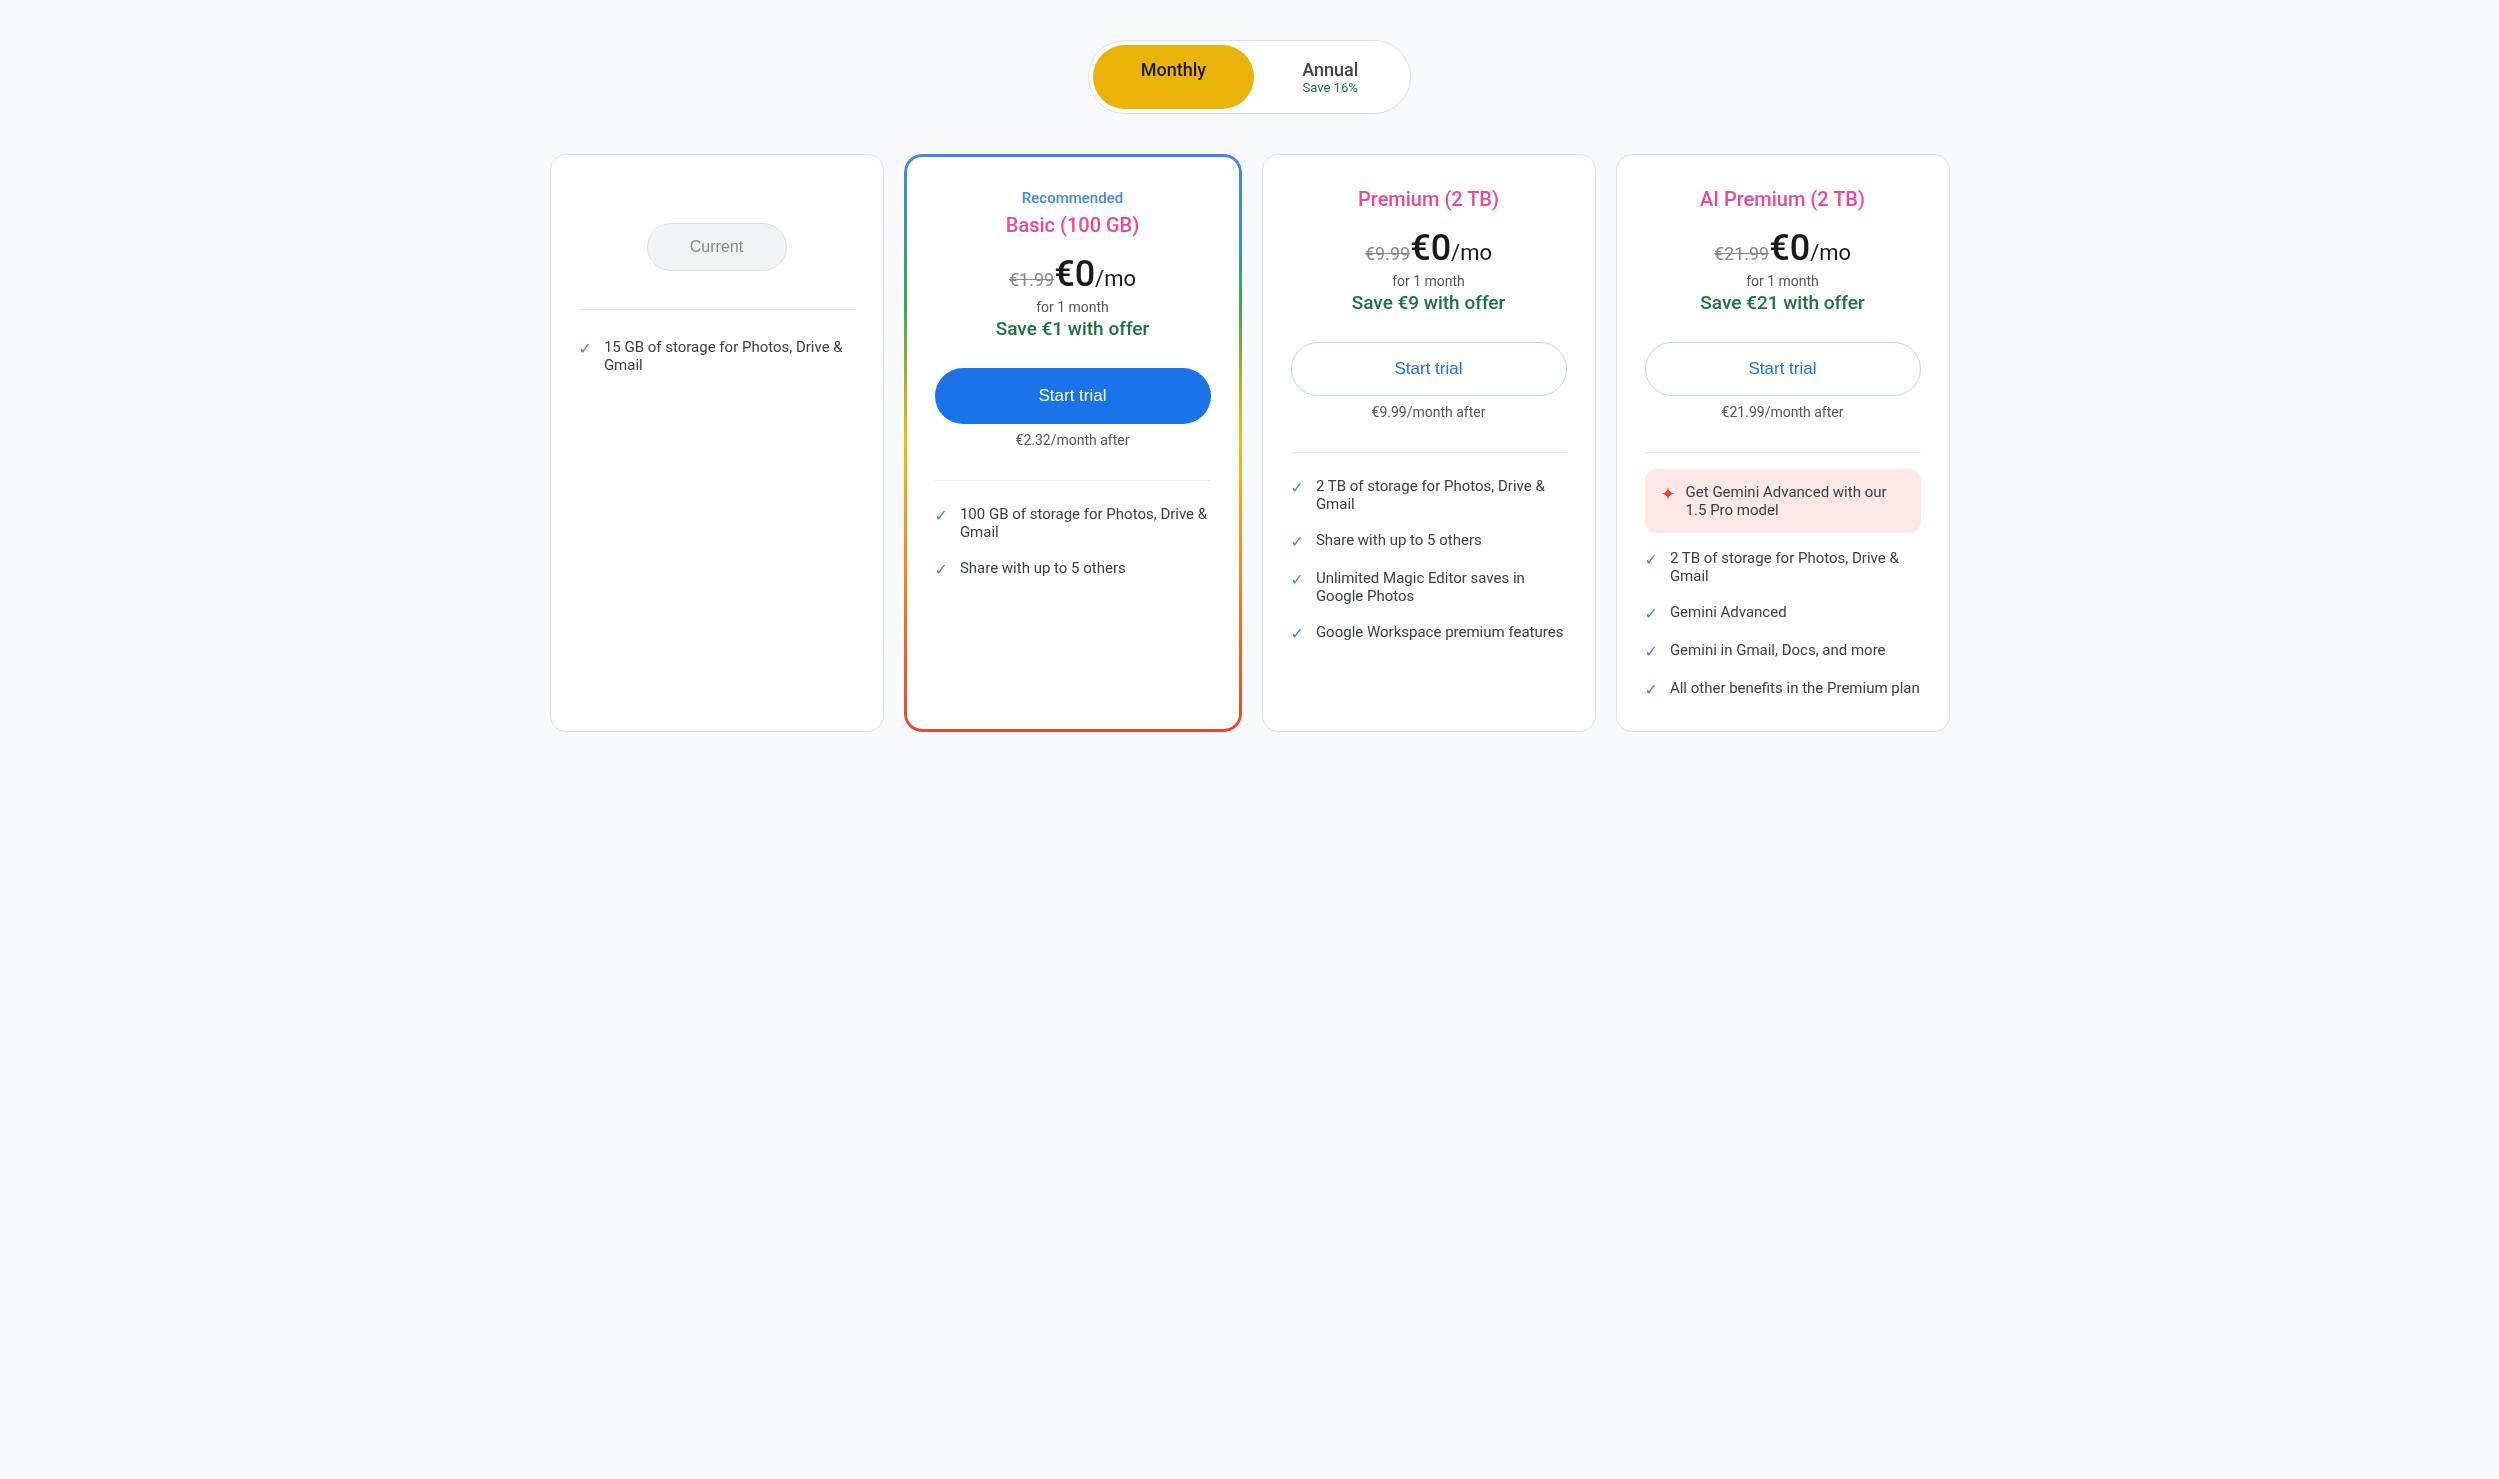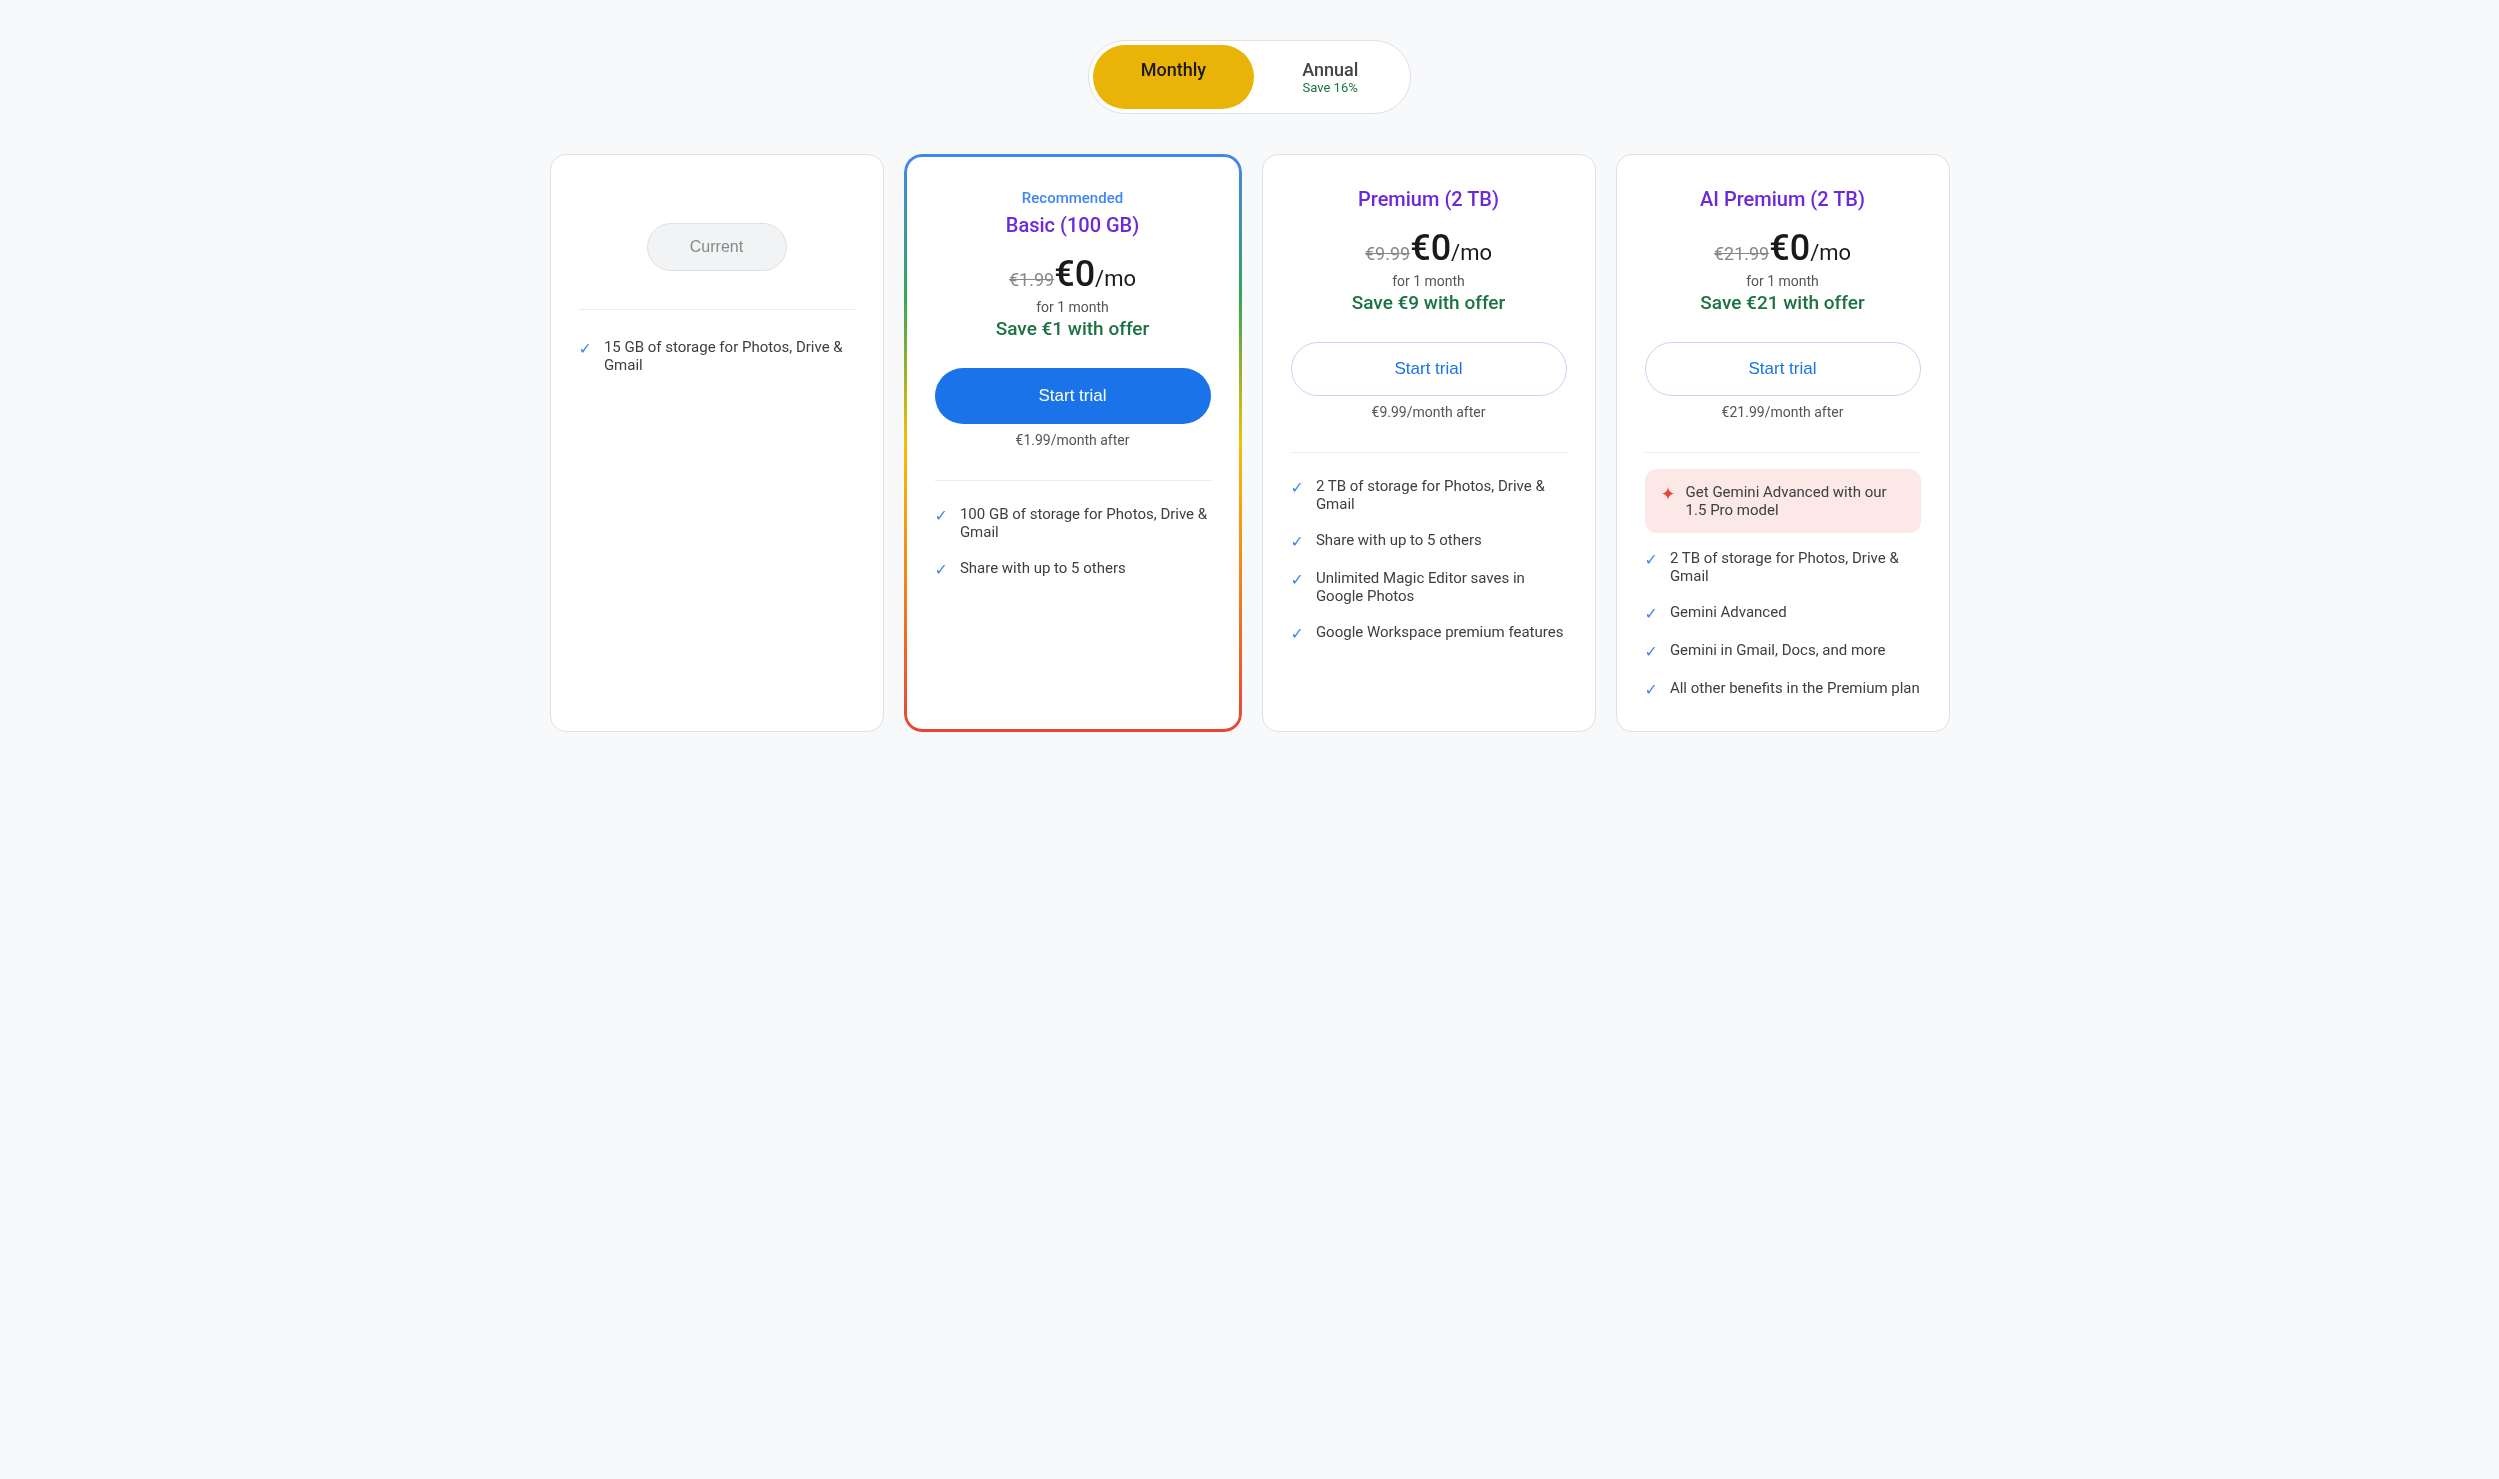--- a/index.html
+++ b/index.html
@@ -101,21 +101,21 @@
     .recommended-label {
       color: #4285f4;
       font-size: 15px;
       font-weight: 500;
       margin-bottom: 6px;
     }
 
     .plan-name {
       font-size: 20px;
       font-weight: 500;
-      color: #6d28d9;
+      color: #ec4899;
     }
 
     .free-storage {
       font-size: 56px;
       font-weight: 400;
       color: #1a1a1a;
       margin: 40px 0;
       text-align: center;
     }
 
@@ -293,21 +293,21 @@
     </div>
     <div class="price-section">
       <div class="price-row">
         <span class="original-price">€1.99</span>
         <span class="current-price"><span>€0</span><span style="font-size:22px;font-weight:400;">/mo</span></span>
       </div>
       <div class="for-period">for 1 month</div>
       <div class="save-offer">Save €1 with offer</div>
     </div>
     <button class="btn-start-trial-primary">Start trial</button>
-    <div class="after-price">€1.99/month after</div>
+    <div class="after-price">€2.32/month after</div>
     <hr class="divider">
     <ul class="features-list">
       <li class="feature-item">
         <span class="check-icon">✓</span>
         <span class="feature-link">100 GB of storage for Photos, Drive &amp; Gmail</span>
       </li>
       <li class="feature-item">
         <span class="check-icon">✓</span>
         <span>Share with up to 5 others</span>
       </li>

